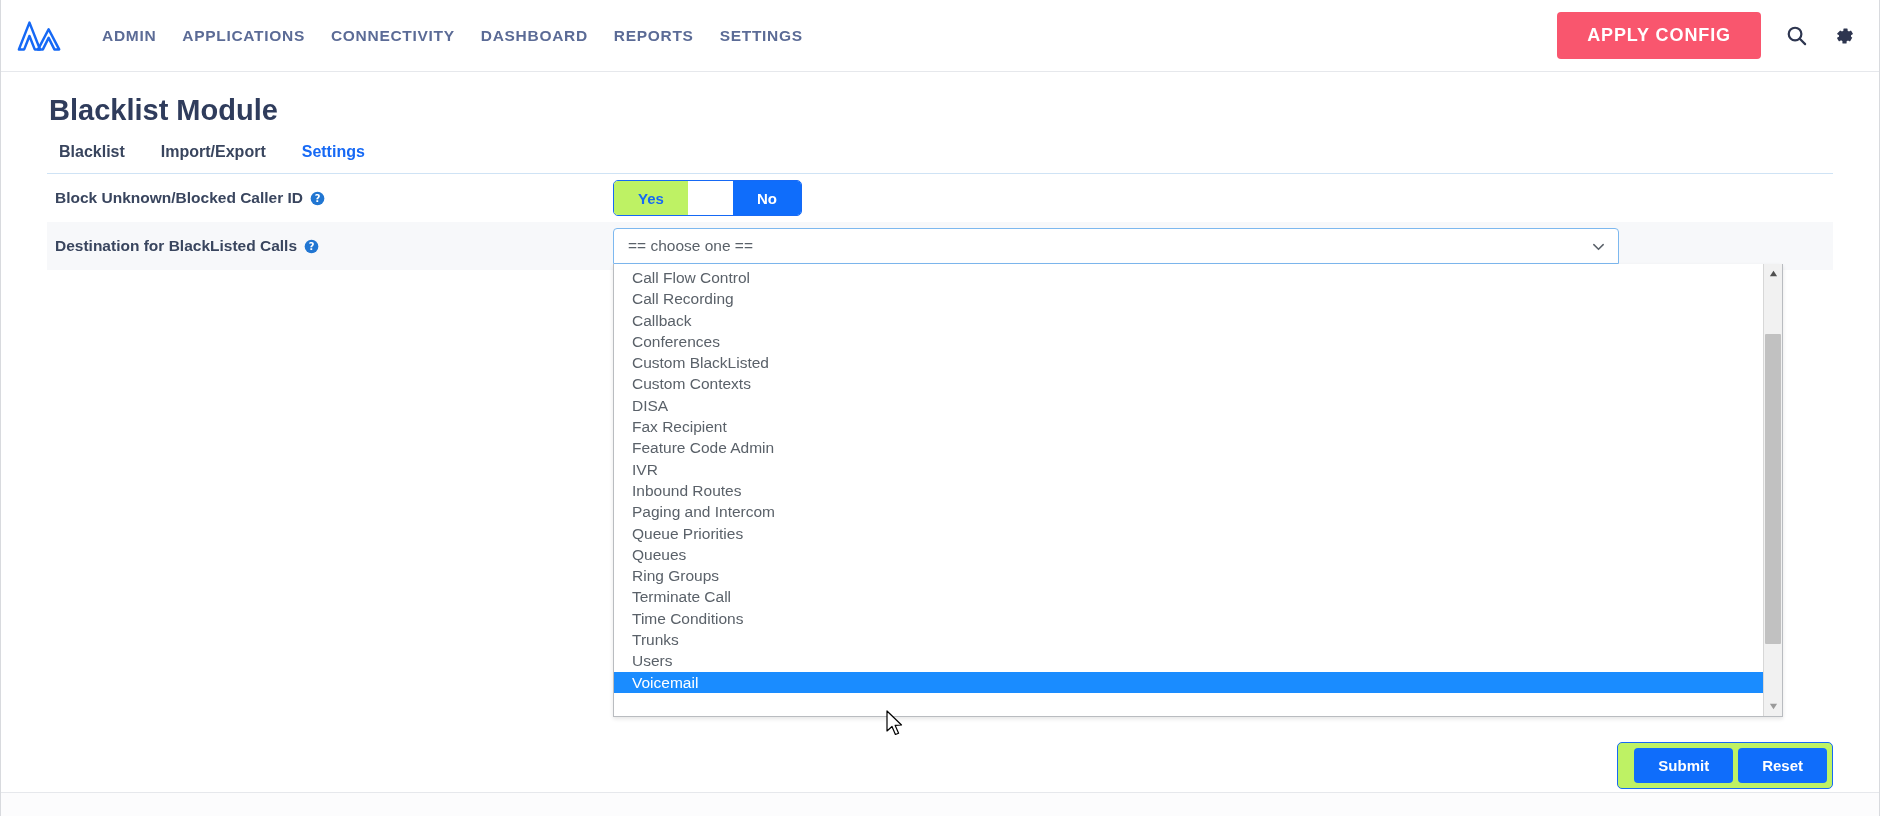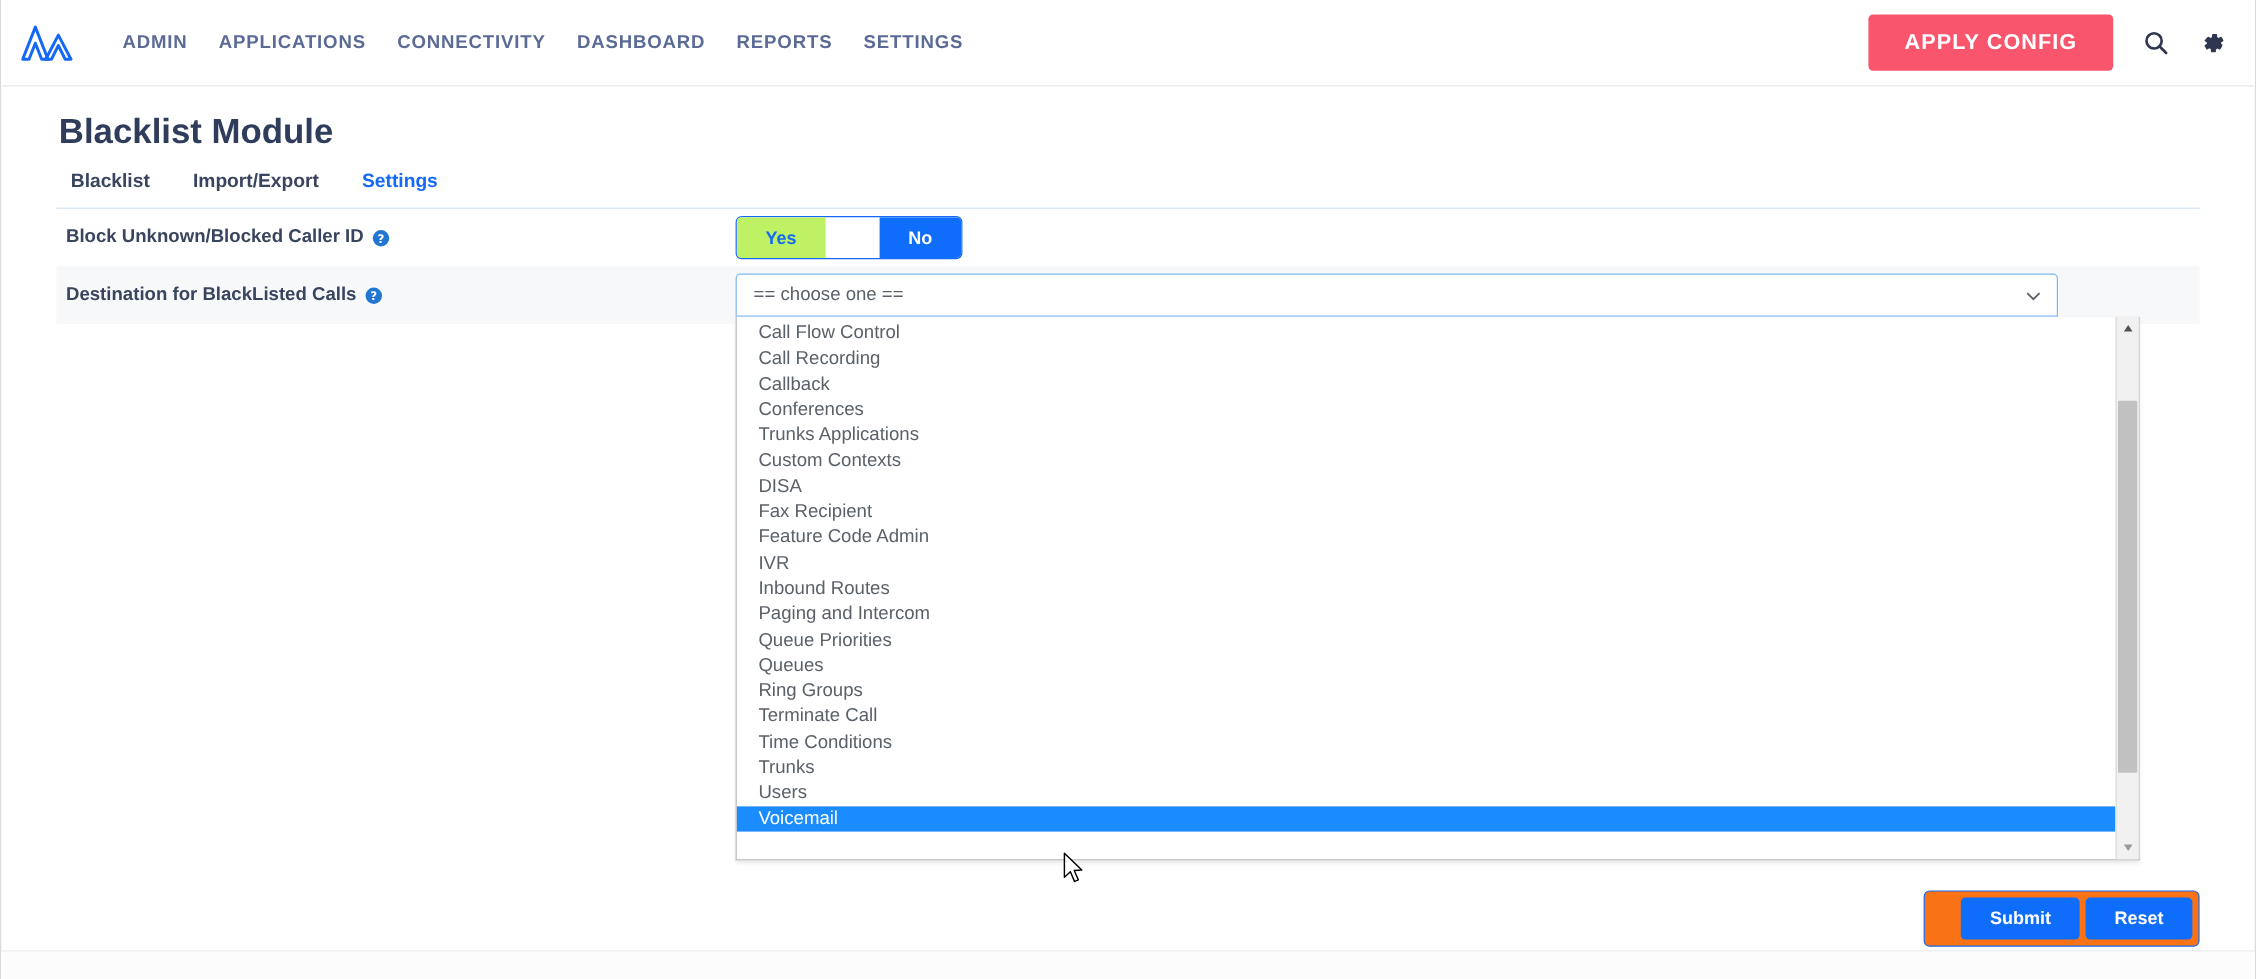--- a/index.html
+++ b/index.html
@@ -140,21 +140,21 @@
     font-weight: 700;
     border: none;
     cursor: pointer;
     padding: 0 24px;
     background: #bef264;
     color: #1669f5;
   }
   .toggle button.on { background: #0f6dfb; color: #fff; margin-left: 45px; }
 
   
-  .select-wrap { position: relative; width: 1102px; }
+  .select-wrap { position: relative; width: 1006px; }
   .select-box {
     height: 36px;
     border: 1px solid #7db8ef;
     border-radius: 4px 4px 0 0;
     background: #fff;
     display: flex;
     align-items: center;
     padding: 0 12px 0 14px;
     font-size: 15.5px;
     color: #5a6169;
@@ -218,22 +218,22 @@
     cursor: pointer;
   }
 
   
   .action-bar {
     position: absolute;
     right: 46px;
     top: 742px;
     border: 1px solid #1669f5;
     border-radius: 5px;
-    background: #f97316;
-    padding: 5px 5px 5px 30px;
+    background: #bef264;
+    padding: 5px 5px 5px 16px;
     display: flex;
     gap: 5px;
   }
   .btn-primary {
     background: #0f6dfb;
     color: #fff;
     border: none;
     border-radius: 4px;
     font-family: "Liberation Sans", sans-serif;
     font-size: 15px;
@@ -354,21 +354,21 @@
               </svg>
             </span>
           </div>
 
           <div class="dropdown">
             <div class="dd-list">
               <div class="dd-item">Call Flow Control</div>
               <div class="dd-item">Call Recording</div>
               <div class="dd-item">Callback</div>
               <div class="dd-item">Conferences</div>
-              <div class="dd-item">Trunks Applications</div>
+              <div class="dd-item">Custom BlackListed</div>
               <div class="dd-item">Custom Contexts</div>
               <div class="dd-item">DISA</div>
               <div class="dd-item">Fax Recipient</div>
               <div class="dd-item">Feature Code Admin</div>
               <div class="dd-item">IVR</div>
               <div class="dd-item">Inbound Routes</div>
               <div class="dd-item">Paging and Intercom</div>
               <div class="dd-item">Queue Priorities</div>
               <div class="dd-item">Queues</div>
               <div class="dd-item">Ring Groups</div>

